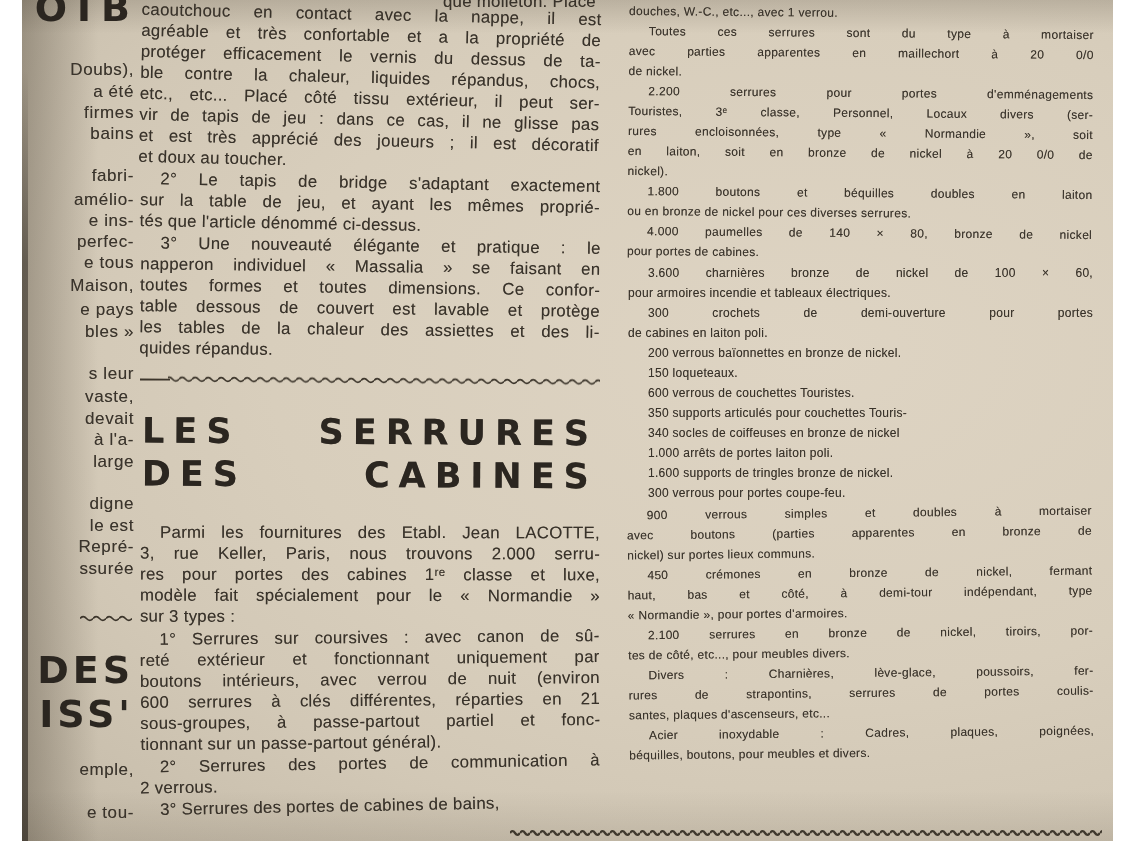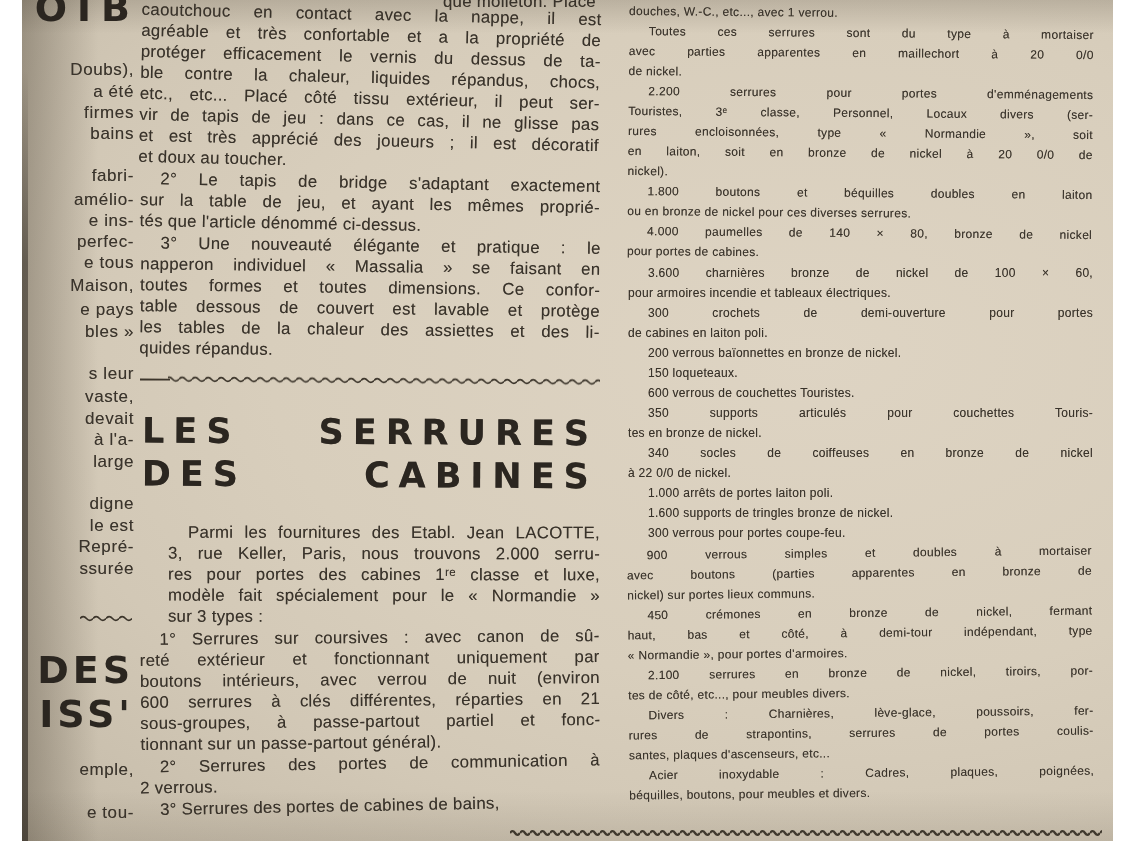--- a/index.html
+++ b/index.html
@@ -47,21 +47,21 @@
   .p1{margin-top:4px;transform:rotate(1.3deg);}
   .p2{transform:rotate(1deg);}
   .p3{transform:rotate(.7deg);}
   .divider-block{margin-top:9px;transform:rotate(.4deg);}
   .headline{margin:20px 2px 0 2px;transform:rotate(.35deg);}
   .headline > div{
     font-family:"DejaVu Sans",sans-serif;font-weight:800;font-size:35px;line-height:43px;
     letter-spacing:9px;color:#2b2620;text-align:justify;text-align-last:justify;
     text-shadow:0 0 .5px rgba(43,38,32,.5);
   }
-  .p4{margin-top:25px;transform:rotate(.1deg);margin-left:28px;}
+  .p4{margin-top:25px;transform:rotate(.1deg);}
   .p5{transform:rotate(-.5deg);}
   .p6{transform:rotate(-.9deg);}
   .p7{transform:rotate(-1.1deg);}
 
   
   .col-right{position:absolute;left:606px;top:3px;width:465px;font-size:12px;line-height:20px;letter-spacing:.3px;}
   .seg-a{transform:rotate(.5deg);}
   .seg-c{transform:rotate(-.6deg);}
 
   
@@ -221,25 +221,23 @@
           <div>200 verrous baïonnettes en bronze de nickel.</div>
         </div>
       <div class="lines para">
           <div>150 loqueteaux.</div>
         </div>
       <div class="lines para">
           <div>600 verrous de couchettes Touristes.</div>
         </div>
       <div class="lines para">
           <div>350 supports articulés pour couchettes Touris-</div>
-          <div>tes en bronze de nickel.</div>
         </div>
       <div class="lines para">
           <div>340 socles de coiffeuses en bronze de nickel</div>
-          <div>à 22 0/0 de nickel.</div>
         </div>
       <div class="lines para">
           <div>1.000 arrêts de portes laiton poli.</div>
         </div>
       <div class="lines para">
           <div>1.600 supports de tringles bronze de nickel.</div>
         </div>
       <div class="lines para">
           <div>300 verrous pour portes coupe-feu.</div>
         </div>

